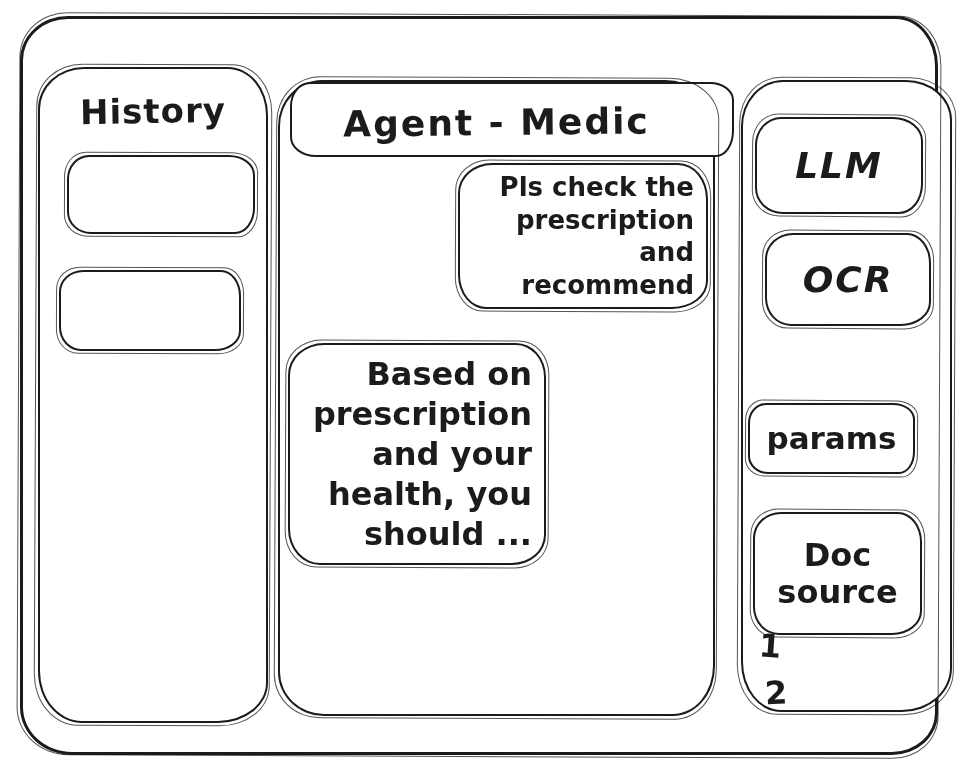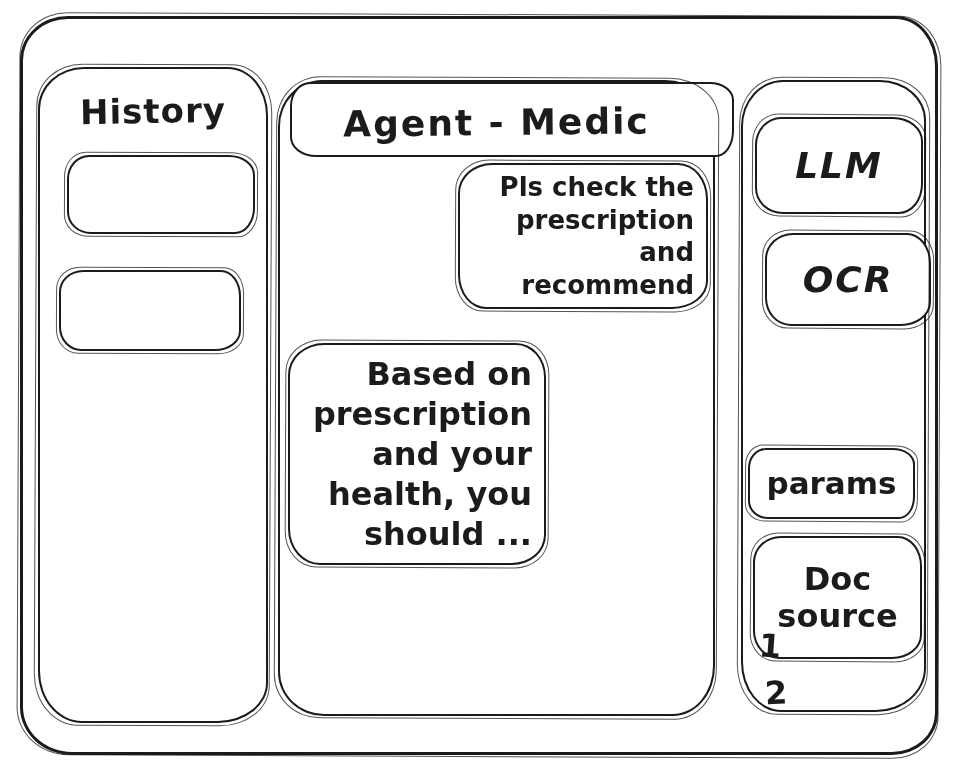--- a/index.html
+++ b/index.html
@@ -101,21 +101,21 @@
     border-radius: 20px 24px 18px 26px / 24px 18px 26px 20px;
     border: 2.6px solid var(--ink);
     background: #fff;
     outline: none;
     font-family: "DejaVu Sans", sans-serif;
     font-size: 26px;
     padding: 0 18px;
   }
   
   .tools {
-    left: 718px; top: 61px; width: 185px; height: 632px;
+    left: 718px; top: 61px; width: 211px; height: 632px;
     border-radius: 42px 46px 50px 40px / 46px 40px 44px 50px;
   }
   .tool-btn {
     position: absolute;
     box-sizing: border-box;
     border: 2.6px solid var(--ink);
     background: #fff;
     color: var(--ink);
     font-family: "DejaVu Sans", sans-serif;
     font-weight: 600;
@@ -148,28 +148,26 @@
     border-radius: 28px 24px 30px 26px / 26px 30px 24px 28px;
     font-size: 36px;
     font-style: italic;
     letter-spacing: 2px;
     margin-left: 8px;
   }
   .btn-params {
     left: 5px; top: 321px; width: 167px; height: 71px;
     border-radius: 18px 22px 16px 20px / 20px 16px 22px 18px;
     font-size: 31px;
-    margin-top: 45px;
   }
   .btn-doc {
     left: 10px; top: 430px; width: 169px; height: 123px;
     border-radius: 28px 24px 30px 26px / 26px 30px 24px 28px;
     font-size: 32px;
     padding: 0 22px;
-    margin-top: 24px;
   }
   .doc-item {
     position: absolute;
     font-size: 32px;
     font-weight: 600;
     cursor: pointer;
     line-height: 1;
   }
   .doc-item-1 { left: 16px; top: 548px; transform: rotate(4deg); }
   .doc-item-2 { left: 22px; top: 595px; transform: rotate(-3deg); }

